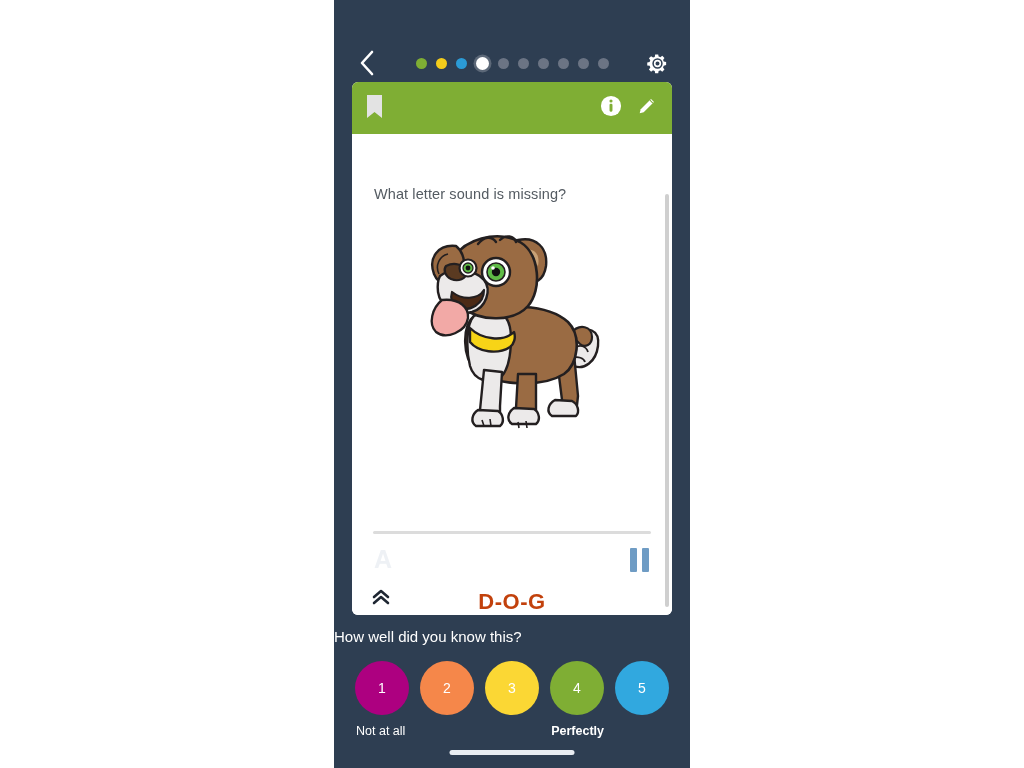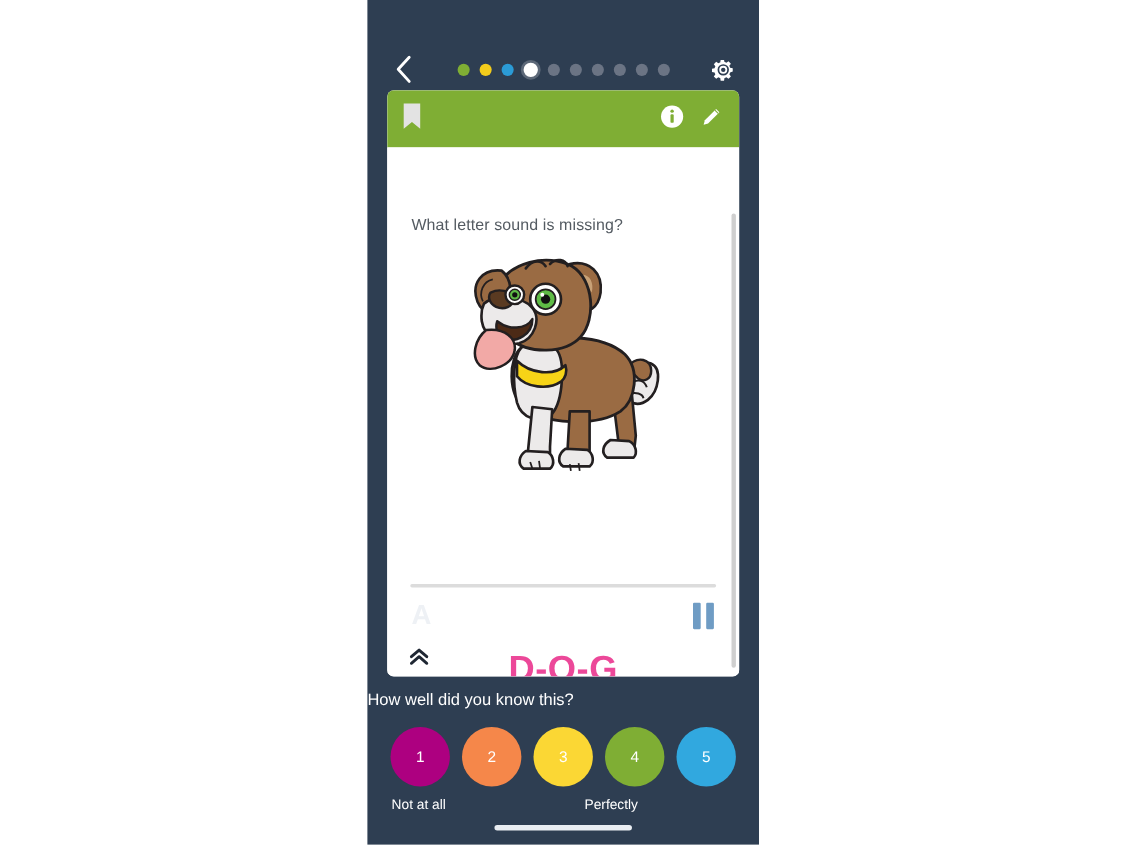--- a/index.html
+++ b/index.html
@@ -128,21 +128,20 @@
   }
 
   .question-text {
     position: absolute;
     left: 22px;
     top: 52px;
     font-size: 14.5px;
     color: #545b62;
     font-family: "Liberation Sans", sans-serif;
     letter-spacing: 0.1px;
-    margin-top: 11px;
   }
 
   .dog-wrap {
     position: absolute;
     left: 0;
     top: 88px;
     width: 320px;
     height: 220px;
     display: flex;
     align-items: center;
@@ -212,23 +211,23 @@
     background: #6f9cc4;
     border-radius: 1px;
   }
 
   .answer-text {
     position: absolute;
     left: 0;
     top: 455px;
     width: 320px;
     text-align: center;
-    font-size: 33px;
+    font-size: 22px;
     font-weight: 700;
-    color: #ec4899;
+    color: #c2410c;
     font-family: "Liberation Sans", sans-serif;
     letter-spacing: 0.5px;
   }
 
   .collapse-btn {
     position: absolute;
     left: 18px;
     bottom: 6px;
     width: 24px;
     height: 22px;
@@ -284,21 +283,21 @@
     margin-top: 9px;
     height: 18px;
   }
   .rating-label {
     position: absolute;
     color: #ffffff;
     font-size: 12.5px;
     font-family: "Liberation Sans", sans-serif;
   }
   .rating-label.left { left: 22px; }
-  .rating-label.right { right: 38px; }
+  .rating-label.right { right: 14px; font-weight: bold; }
 
   
   .home-indicator {
     position: absolute;
     left: 50%;
     transform: translateX(-50%);
     bottom: 13px;
     width: 125px;
     height: 5px;
     background: #e9edf2;

